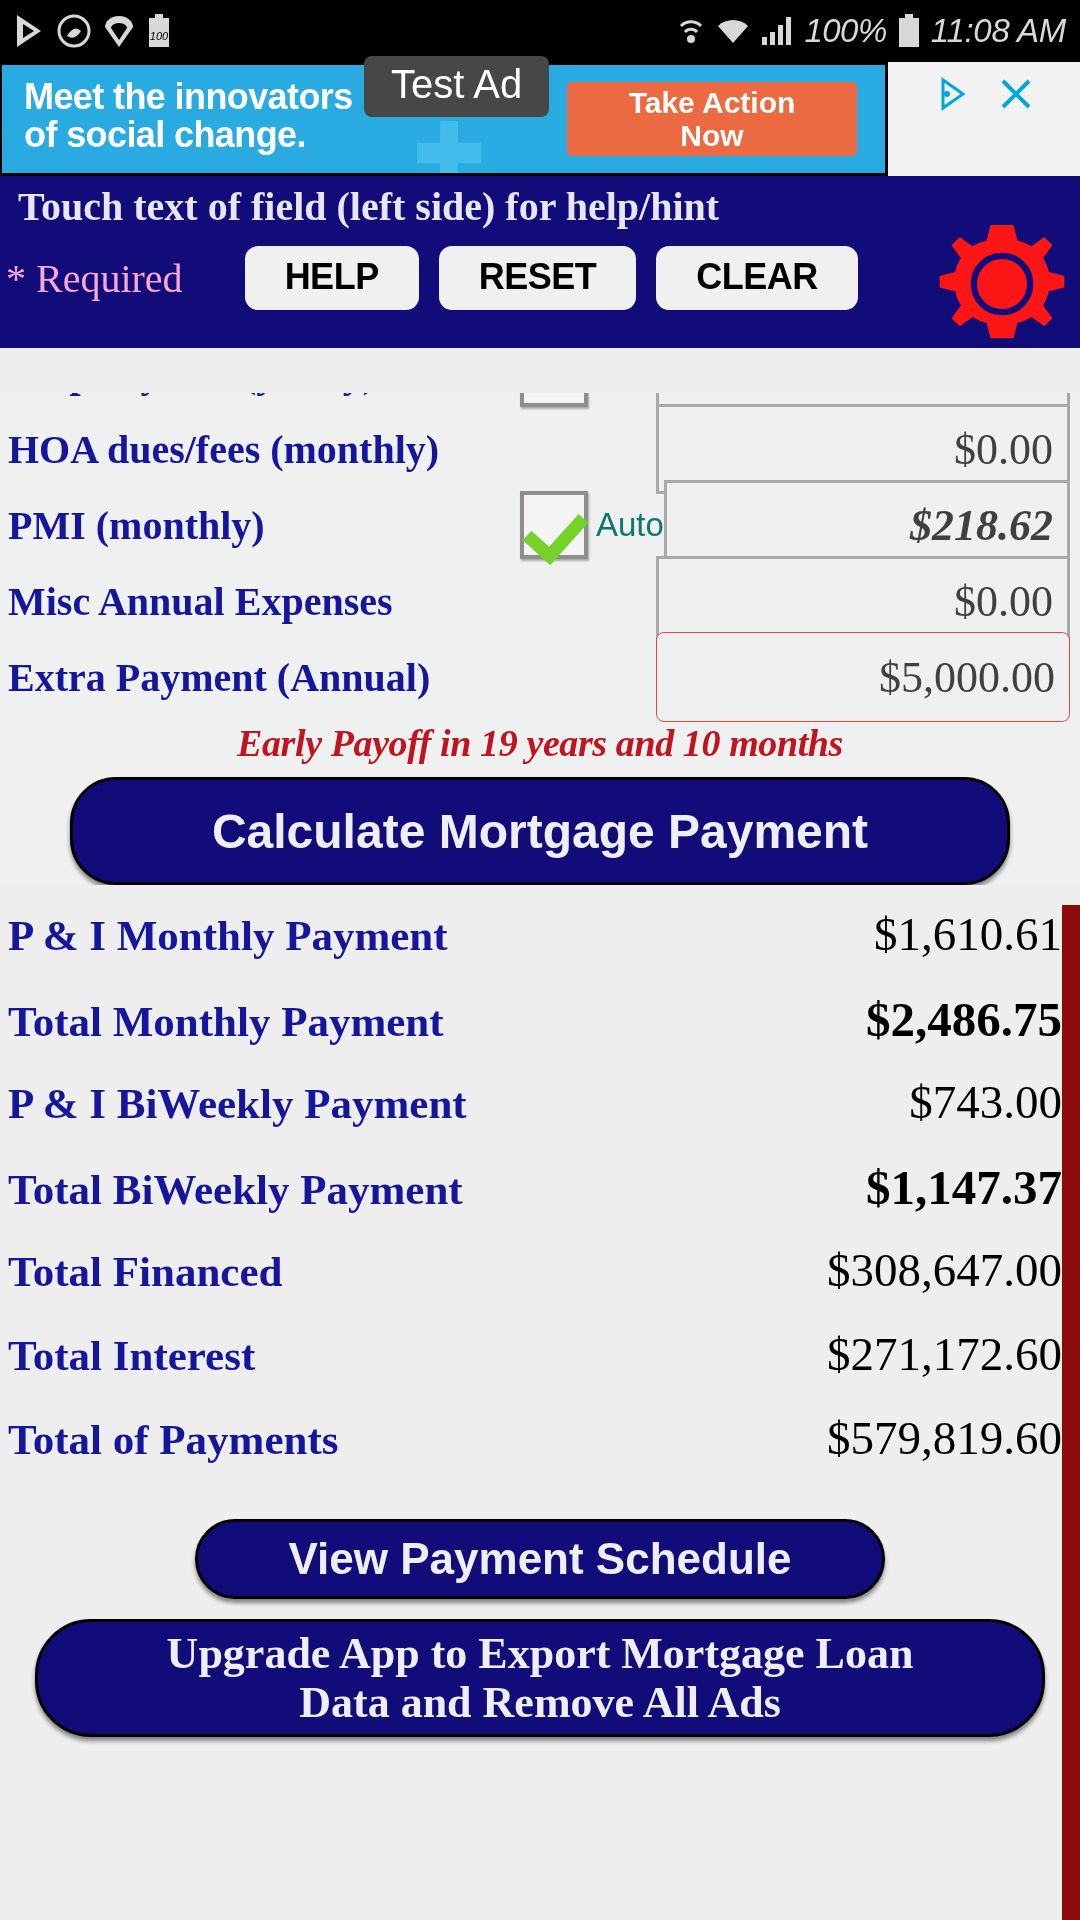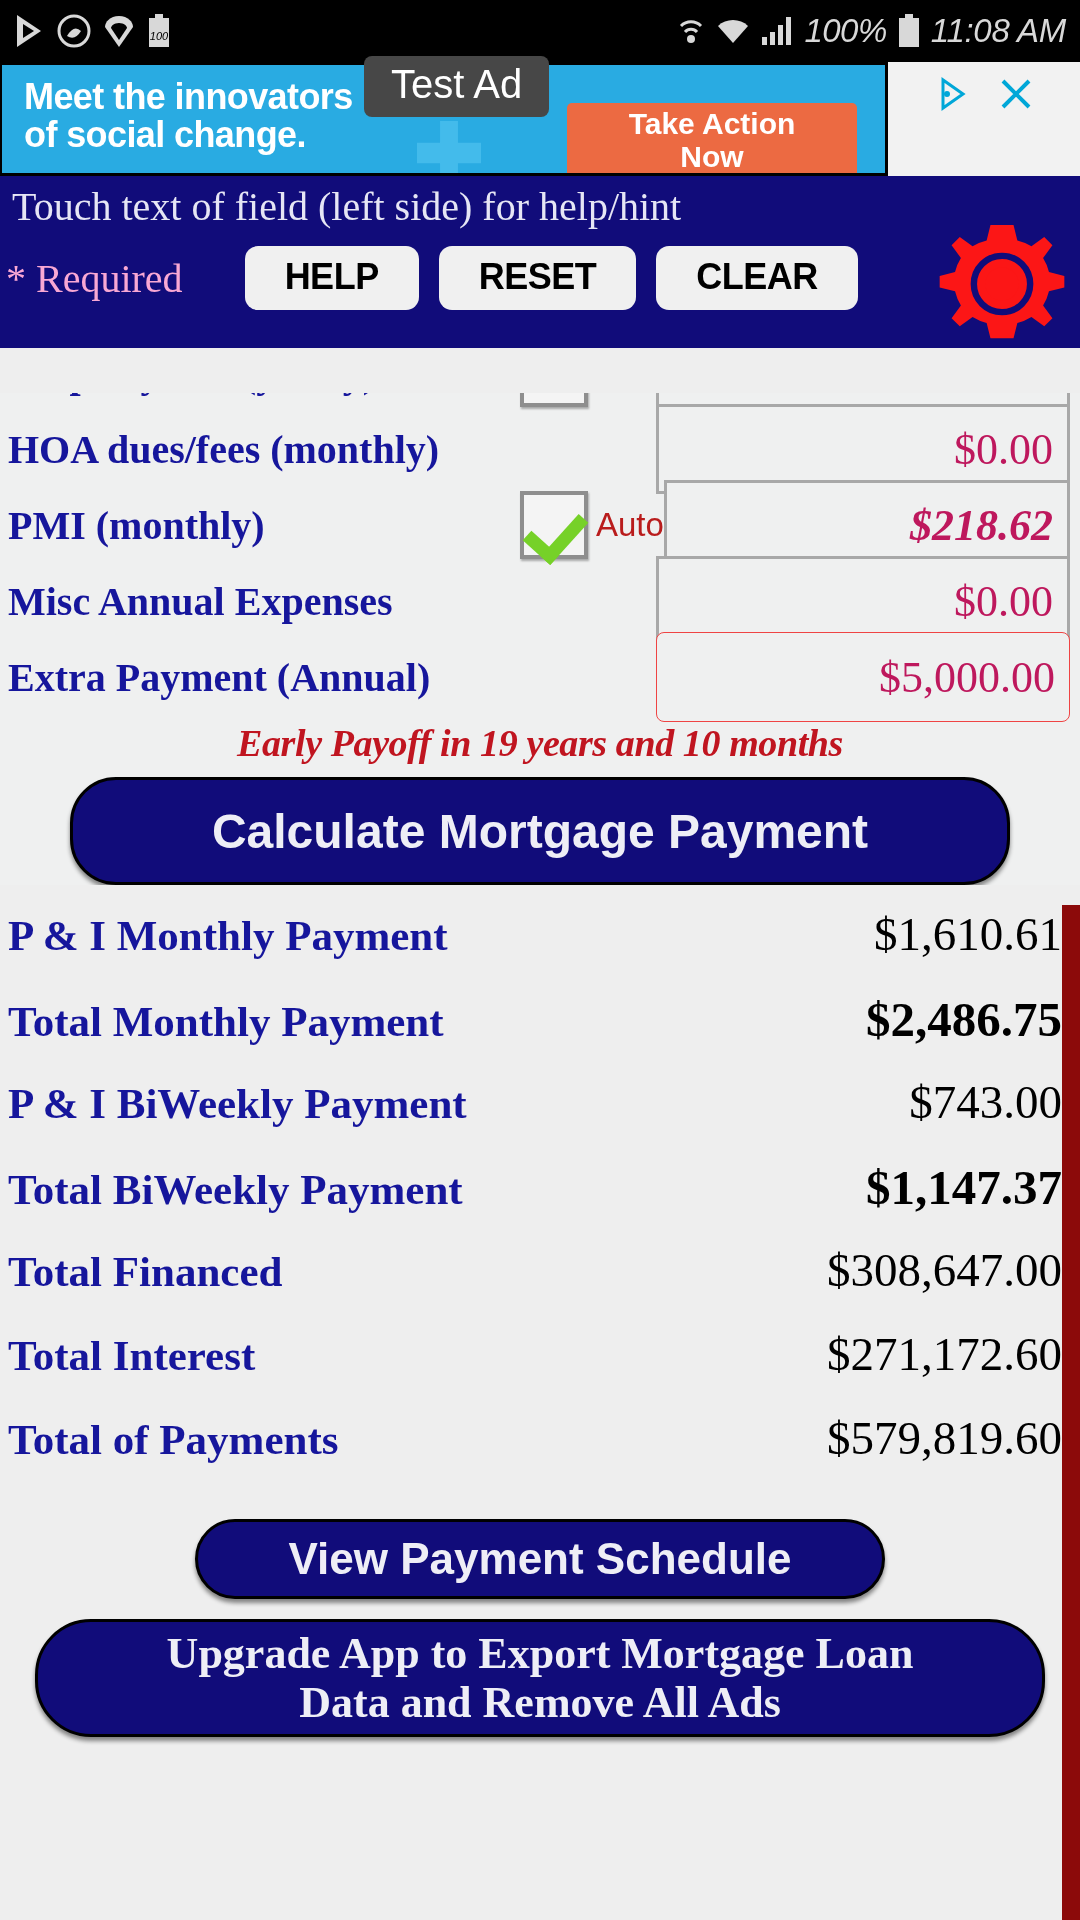--- a/index.html
+++ b/index.html
@@ -31,21 +31,21 @@
     background: #29abe2; border: 3px solid #000; border-left: 2px solid #000;
     overflow: hidden;
   }
   .ad-copy {
     position: absolute; left: 22px; top: 13px;
     font-family: "Liberation Sans", sans-serif;
     font-weight: bold; font-size: 36px; line-height: 1.06;
     color: #ffffff; letter-spacing: -0.6px;
   }
   .ad-cta {
-    position: absolute; right: 28px; top: 38px; width: 290px; height: 74px;
+    position: absolute; right: 28px; top: 17px; width: 290px; height: 74px;
     background: #ec6a42; border-radius: 5px;
     display: flex; align-items: center; justify-content: center; text-align: center;
     color: #fff; font-family: "Liberation Sans", sans-serif;
     font-weight: bold; font-size: 30px; line-height: 1.1;
   }
   .ad-plus {
     position: absolute; left: 415px; bottom: -14px; width: 64px; height: 66px;
     background: #4cc0ee; opacity: .75;
     clip-path: polygon(36% 0,64% 0,64% 33%,100% 33%,100% 64%,64% 64%,64% 100%,36% 100%,36% 64%,0 64%,0 33%,36% 33%);
   }
@@ -57,22 +57,23 @@
   }
   .ad-ctrls {
     width: 192px; height: 114px; background: #f2f2f2;
     display: flex; align-items: flex-start; justify-content: center; gap: 8px; padding-top: 4px;
   }
   .ad-ctrl-btn { width: 56px; height: 56px; display: flex; align-items: center; justify-content: center; }
 
   
   .appbar { background: #110c7a; padding: 6px 0 10px; position: relative; height: 172px; }
   .hint {
-    color: #e6e6f5; font-size: 40px; padding-left: 12px; line-height: 1.25;
+    color: #e6e6f5; font-size: 40px; padding-left: 18px; line-height: 1.25;
     white-space: nowrap;
+    font-weight: bold;
   }
   .btnrow { display: flex; align-items: center; margin-top: 14px; padding-left: 6px; }
   .required { color: #f9a8d4; font-size: 40px; margin-right: 62px; }
   .hbtn {
     background: #f0f0f0; color: #000; border: none; border-radius: 13px;
     font-family: "Liberation Sans", sans-serif; font-weight: bold;
     font-size: 36px; padding: 10px 40px 12px; margin-right: 20px; letter-spacing: -0.5px;
   }
   .gear { position: absolute; right: 14px; top: 44px; width: 128px; height: 128px; }
 
@@ -87,25 +88,25 @@
   .mid { flex: 0 0 136px; display: flex; align-items: center; gap: 8px; }
   .cbox {
     width: 68px; height: 68px; background: #f4f4f4;
     border: 4px solid #8e8e8e; position: relative;
     box-shadow: 1px 2px 2px rgba(0,0,0,.3);
   }
   .cbox.checked::after {
     content: ""; position: absolute; left: 13px; top: 8px; width: 24px; height: 44px;
     border: solid #76d128; border-width: 0 13px 13px 0; transform: rotate(42deg);
   }
-  .auto { color: #b91c1c; font-size: 33px; font-family: "Liberation Sans", sans-serif; }
+  .auto { color: #0f766e; font-size: 33px; font-family: "Liberation Sans", sans-serif; }
   .fld {
     flex: 1; height: 90px; margin-right: 10px; background: #eff0f0;
     border: 3px solid #a8a8a8; display: flex; align-items: center; justify-content: flex-end;
-    padding-right: 14px; font-size: 44px; color: #be185d; position: relative;
+    padding-right: 14px; font-size: 44px; color: #404040; position: relative;
   }
   .fld.focused { border: 1px solid #ef4444; border-radius: 8px; }
   .fld.bolditalic { font-weight: bold; font-style: italic; }
 
   .payoff {
     color: #c01520; font-size: 38px; font-weight: bold; font-style: italic;
     text-align: center; padding: 6px 0 2px; letter-spacing: -0.4px;
   }
 
   

